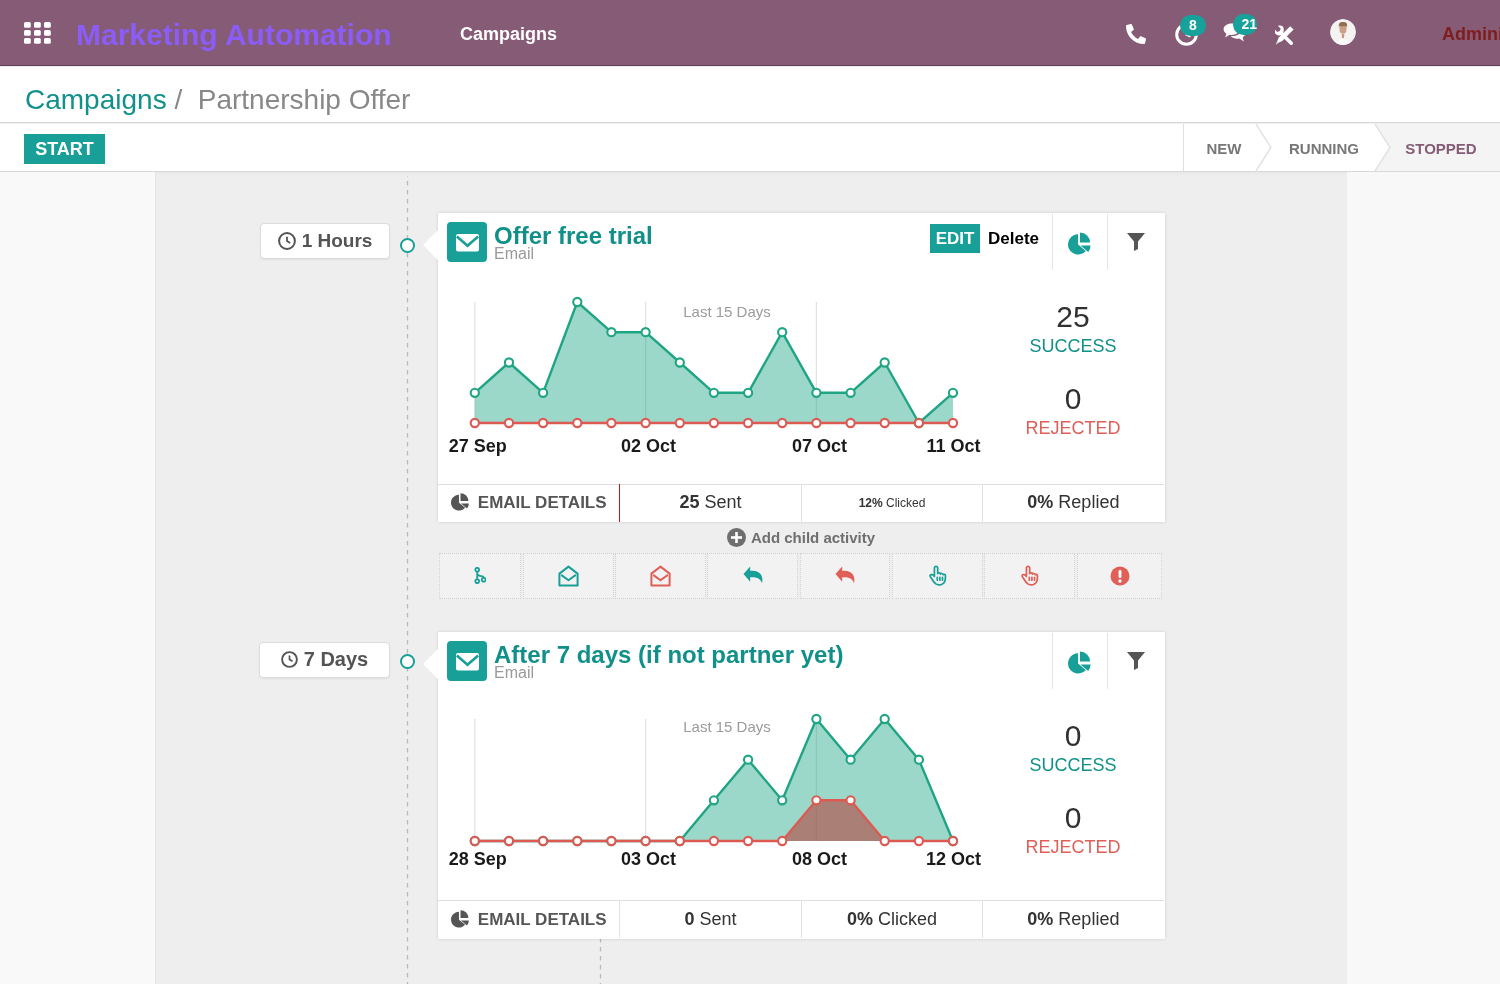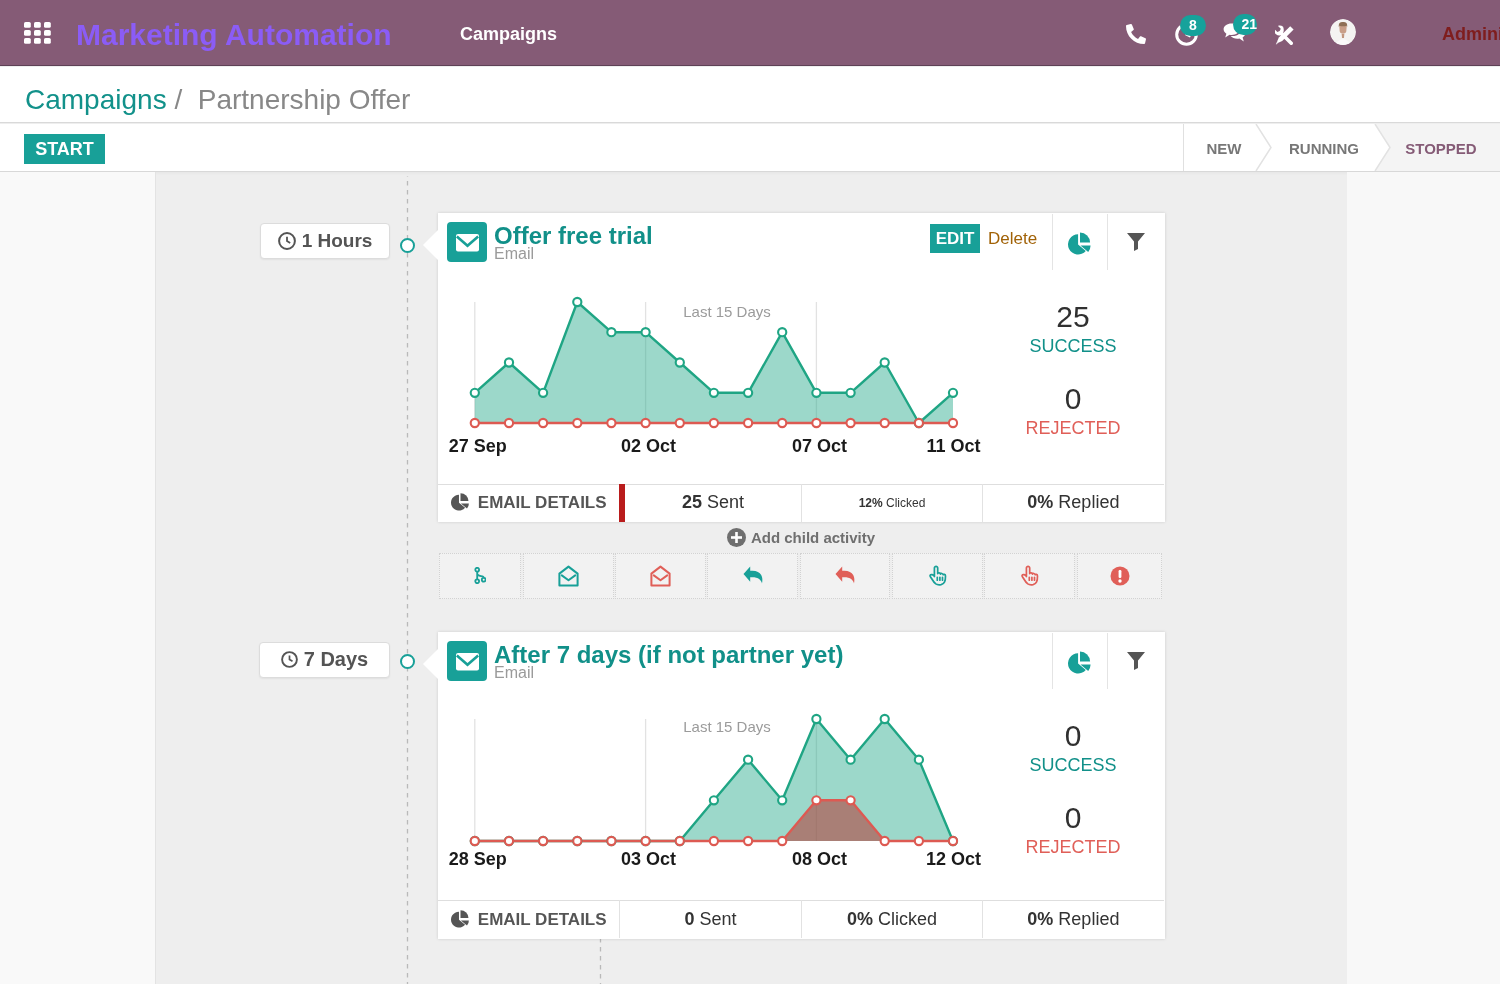--- a/index.html
+++ b/index.html
@@ -84,21 +84,21 @@
 <div style="position:absolute;left:423px;top:230.0px;width:0;height:0;border-top:15px solid transparent;border-bottom:15px solid transparent;border-right:15px solid #fff"></div>
 <div style="position:absolute;left:447px;top:222.3px;width:40px;height:40px;border-radius:4px;background:#18a098">
     <svg width="23" height="18" viewBox="0 0 23 18" style="position:absolute;left:8.5px;top:11.5px">
       <rect x="0" y="0" width="23" height="17.5" rx="2" fill="#fff"></rect>
       <path d="M0.8 2.5 L11.5 11.7 L22.2 2.5" fill="none" stroke="#18a098" stroke-width="2.7"></path>
     </svg>
   </div>
 <div style="position:absolute;left:494px;top:221.5px;font-size:24px;font-weight:bold;color:#119089;white-space:nowrap">Offer free trial</div>
 <div style="position:absolute;left:494px;top:244.7px;font-size:16px;color:#9a9a9a">Email</div>
 <div style="position:absolute;left:930px;top:224.0px;width:50px;height:29px;background:#18a098;color:#fff;font-size:17px;font-weight:bold;text-align:center;line-height:29px">EDIT</div>
-<div style="position:absolute;left:988px;top:228.5px;color:#a16207;font-size:17px;font-weight:normal">Delete</div>
+<div style="position:absolute;left:988px;top:228.5px;color:#000000;font-size:17px;font-weight:bold">Delete</div>
 <div style="position:absolute;left:1051.5px;top:213.5px;width:56px;height:58px;background:#fff;border-left:1px solid #e4e4e4;border-right:1px solid #e4e4e4">
     <svg width="24" height="24" viewBox="0 0 100 100" style="position:absolute;left:50%;top:50%;margin:-12px 0 0 -12px">
       <path d="M42 14 A42 42 0 1 0 74.2 83 L42 56 Z" fill="#18a098"></path>
       <path d="M50 6 A42 42 0 0 1 92 48 L50 48 Z" fill="#18a098"></path>
       <path d="M94 60 A42 42 0 0 1 84.2 87 L52 60 Z" fill="#18a098"></path>
     </svg>
   </div>
 <div style="position:absolute;left:1108.5px;top:213.5px;width:55px;height:57px;background:#fff">
     <svg width="20" height="20" viewBox="0 0 20 20" style="position:absolute;left:50%;top:50%;margin:-10px 0 0 -10px">
       <path d="M1 1 L19 1 L12 9.5 L12 17 L8 19 L8 9.5 Z" fill="#555"></path>
@@ -155,21 +155,21 @@
 <div style="position:absolute;left:984px;top:382px;width:178px;text-align:center;font-size:30px;color:#303030">0</div>
 <div style="position:absolute;left:984px;top:418px;width:178px;text-align:center;font-size:18px;color:#e05f58">REJECTED</div>
 <div style="position:absolute;left:438px;top:483.5px;width:726px;height:38px;background:#fff;border-top:1px solid #dedede"></div>
 <div style="position:absolute;left:438.0px;top:483.5px;width:181.4px;height:38px;display:flex;align-items:center;justify-content:center">
     <span style="font-weight:bold;color:#555;font-size:17px"><svg width="19" height="19" viewBox="0 0 100 100" style="vertical-align:-3px;margin-right:8px">
         <path d="M42 14 A42 42 0 1 0 74.2 83 L42 56 Z" fill="#555"></path>
         <path d="M50 6 A42 42 0 0 1 92 48 L50 48 Z" fill="#555"></path>
         <path d="M94 60 A42 42 0 0 1 84.2 87 L52 60 Z" fill="#555"></path>
       </svg>EMAIL DETAILS</span>
   </div>
-<div style="position:absolute;left:619.4px;top:483.5px;width:181.4px;height:38px;border-left:6px solid #b91c1c;display:flex;align-items:center;justify-content:center">
+<div style="position:absolute;left:619.4px;top:483.5px;width:181.4px;height:38px;border-left:1px solid #b91c1c;display:flex;align-items:center;justify-content:center">
     <span style="font-size:18px;color:#333"><b>25</b> Sent</span>
   </div>
 <div style="position:absolute;left:800.8px;top:483.5px;width:181.4px;height:38px;border-left:1px solid #e2e2e2;display:flex;align-items:center;justify-content:center">
     <span style="font-size:12px;color:#333"><b>12%</b> Clicked</span>
   </div>
 <div style="position:absolute;left:982.2px;top:483.5px;width:181.4px;height:38px;border-left:1px solid #e2e2e2;display:flex;align-items:center;justify-content:center">
     <span style="font-size:18px;color:#333"><b>0%</b> Replied</span>
   </div>
 <div style="position:absolute;left:438px;top:521.5px;width:726px;height:31px;display:flex;align-items:center;justify-content:center;font-size:15px;font-weight:bold;color:#6f6f6f"><svg width="19" height="19" viewBox="0 0 19 19" style="margin-right:5px">
       <circle cx="9.5" cy="9.5" r="9.5" fill="#6f6f6f"></circle>

